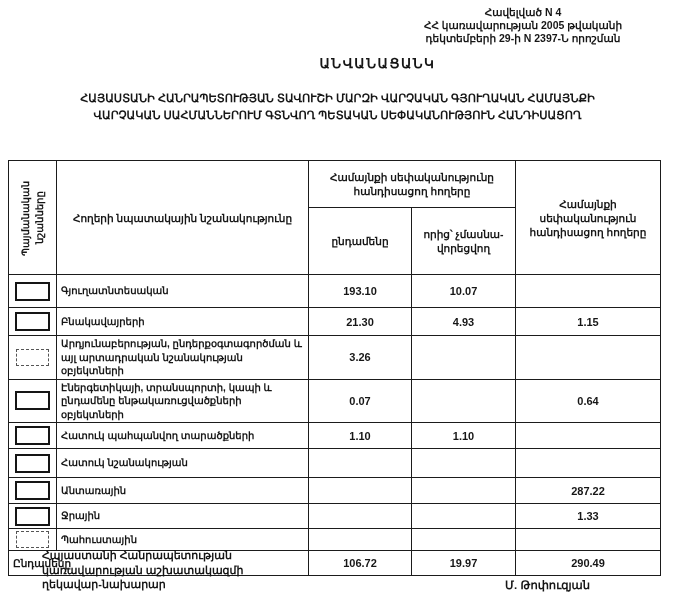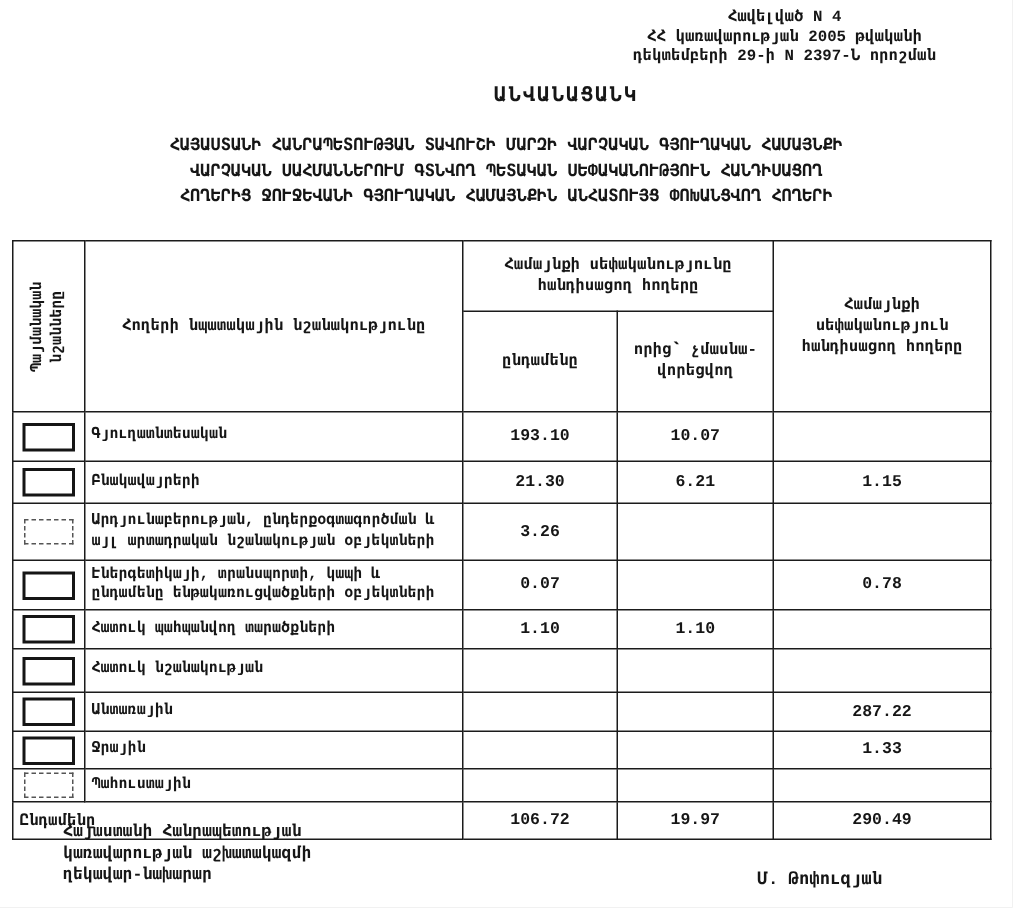--- a/index.html
+++ b/index.html
@@ -1,20 +1,20 @@
 <!DOCTYPE html>
 <html><head>
 <meta charset="utf-8">
 <style>
   html,body{margin:0;padding:0;background:#e8e8e8;}
   .page{
     position:relative;
     width:675px;height:605px;
     background:#ffffff;
-    font-family:Liberation Mono, monospace;
+    font-family:Liberation Sans, sans-serif;
     color:#161616;
     overflow:hidden;
   }
   
   .annex{
     position:absolute;left:382px;top:6px;width:282px;
     text-align:center;font-size:10.5px;font-weight:bold;line-height:13px;
   }
   
   .doc-title{
@@ -88,21 +88,20 @@
     <div>Հավելված N 4</div>
     <div>ՀՀ կառավարության 2005 թվականի</div>
     <div>դեկտեմբերի 29-ի N 2397-Ն որոշման</div>
   </div>
 
   <div class="doc-title">ԱՆՎԱՆԱՑԱՆԿ</div>
 
   <div class="doc-subtitle">
     <div>ՀԱՅԱՍՏԱՆԻ ՀԱՆՐԱՊԵՏՈՒԹՅԱՆ ՏԱՎՈՒՇԻ ՄԱՐԶԻ ՎԱՐՉԱԿԱՆ ԳՅՈՒՂԱԿԱՆ ՀԱՄԱՅՆՔԻ</div>
     <div>ՎԱՐՉԱԿԱՆ ՍԱՀՄԱՆՆԵՐՈՒՄ ԳՏՆՎՈՂ ՊԵՏԱԿԱՆ ՍԵՓԱԿԱՆՈՒԹՅՈՒՆ ՀԱՆԴԻՍԱՑՈՂ</div>
-    <div>ՀՈՂԵՐԻՑ ՋՈՒՋԵՎԱՆԻ ԳՅՈՒՂԱԿԱՆ ՀԱՄԱՅՆՔԻՆ ԱՆՀԱՏՈՒՅՑ ՓՈԽԱՆՑՎՈՂ ՀՈՂԵՐԻ</div>
   </div>
 
   <table class="main">
     <colgroup>
       <col class="c-signs">
         <col class="c-label">
         <col class="c-total">
         <col class="c-ofwhich">
         <col class="c-state">
     </colgroup>
@@ -129,40 +128,40 @@
       <td class="val">193.10</td>
       <td class="val">10.07</td>
       <td class="val"></td>
     </tr>
     <tr class="r2">
       <td class="sign-cell">
             <div class="sign-box"></div>
           </td>
       <td class="label-cell">Բնակավայրերի</td>
       <td class="val">21.30</td>
-      <td class="val">6.21</td>
+      <td class="val">4.93</td>
       <td class="val">1.15</td>
     </tr>
     <tr class="r3 light-box">
       <td class="sign-cell">
             <div class="sign-box"></div>
           </td>
       <td class="label-cell">Արդյունաբերության, ընդերքօգտագործման և այլ արտադրական նշանակության օբյեկտների</td>
       <td class="val">3.26</td>
       <td class="val"></td>
       <td class="val"></td>
     </tr>
     <tr class="r4">
       <td class="sign-cell">
             <div class="sign-box"></div>
           </td>
       <td class="label-cell">Էներգետիկայի, տրանսպորտի, կապի և ընդամենը ենթակառուցվածքների օբյեկտների</td>
       <td class="val">0.07</td>
       <td class="val"></td>
-      <td class="val">0.78</td>
+      <td class="val">0.64</td>
     </tr>
     <tr class="r5">
       <td class="sign-cell">
             <div class="sign-box"></div>
           </td>
       <td class="label-cell">Հատուկ պահպանվող տարածքների</td>
       <td class="val">1.10</td>
       <td class="val">1.10</td>
       <td class="val"></td>
     </tr>

